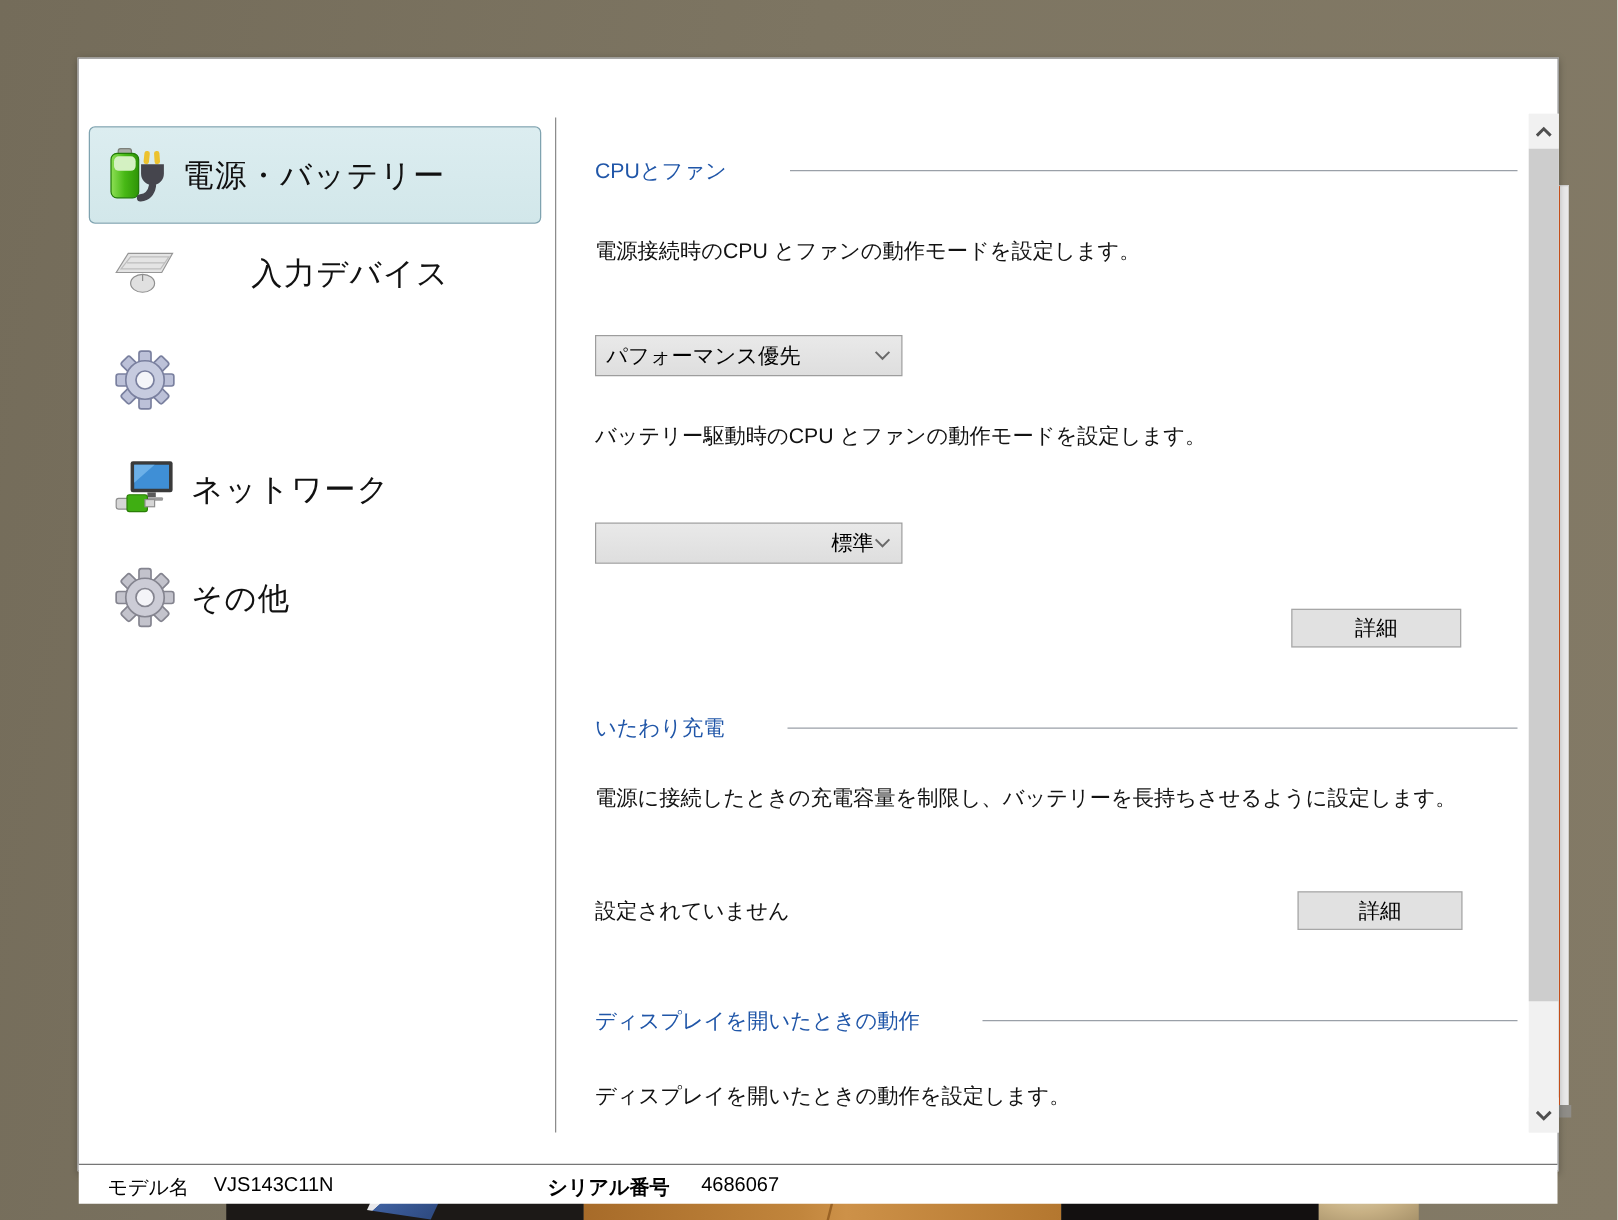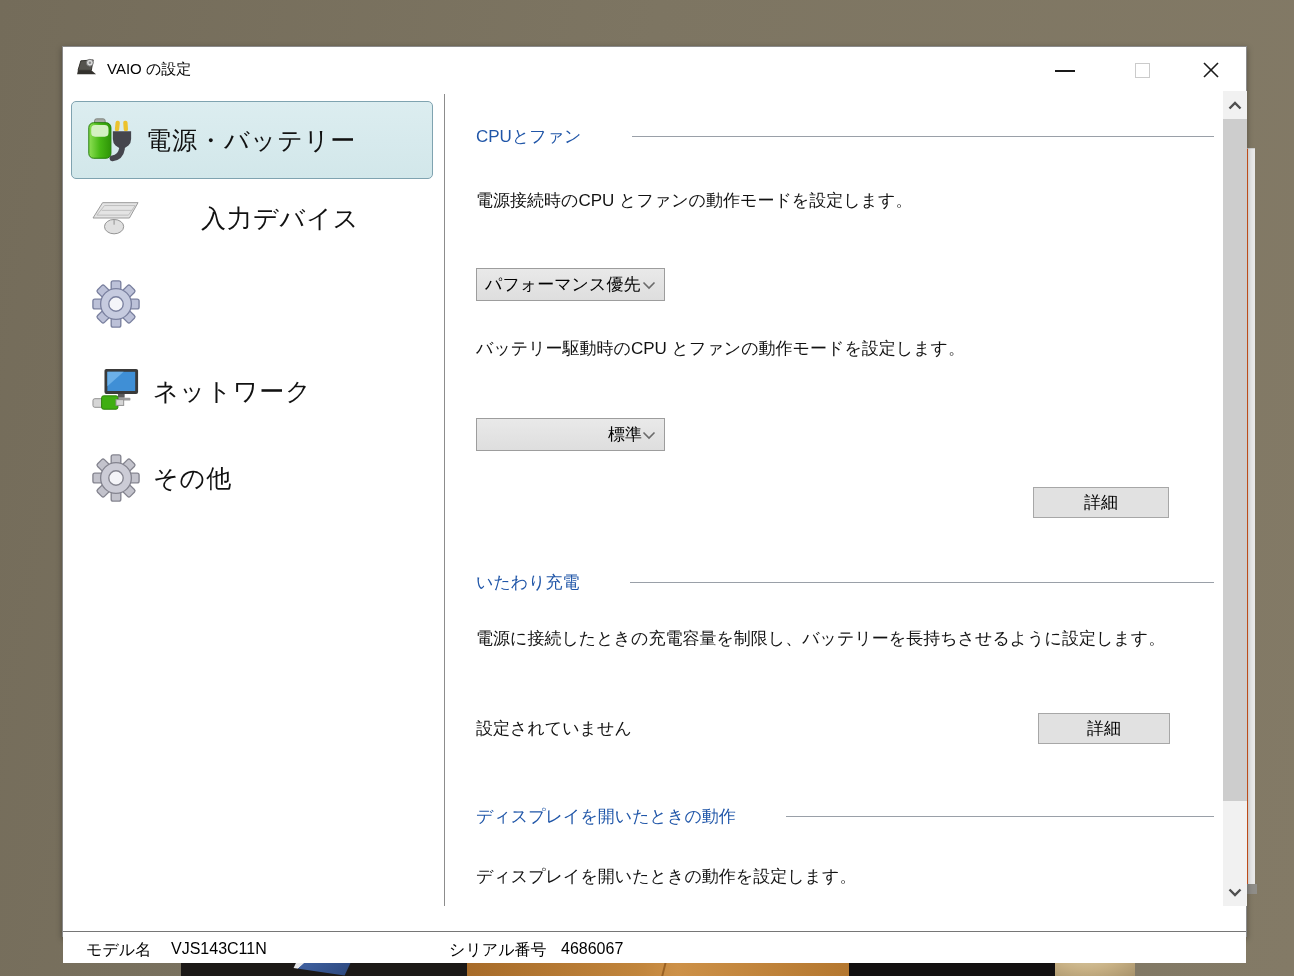--- a/index.html
+++ b/index.html
@@ -63,21 +63,21 @@
     display:flex; align-items:center;gap:36px; }
   .sec-heading .h-text { font-size:17px; color:#2056a8; white-space:nowrap; }
   .sec-heading .h-line { flex:1; margin-left:14px; border-top:1px solid #9aa0a8; height:0; }
   .h1-row { top:78px; } .h2-row { top:524px; } .h3-row { top:758px; }
 
   .para { position:absolute; left:413px; font-size:17px; color:#121212; line-height:30px; }
   .para-1 { top:139px; } .para-2 { top:287px; }
   .para-3 { top:577px; width:692px; } .para-4 { top:815px; }
   .inline-status { top:667px; }
 
-  .dropdown { position:absolute; left:413px; width:189px; height:33px;
+  .dropdown { position:absolute; left:413px; width:246px; height:33px;
     background:linear-gradient(#e9e9e9,#dedede); border:1px solid #9d9d9d;
     display:flex; align-items:center; padding:0 8px; cursor:default; }
   .dropdown .dd-value { font-size:17px; color:#000; flex:1; }
   .dd-1 { top:221px; } .dd-2 { top:371px;text-align:right; }
 
   .push-btn { position:absolute; height:31px; background:#e1e1e1; border:1px solid #a7a7a7;
     display:flex; align-items:center; justify-content:center; font-size:17px; color:#000;
     cursor:default; }
   .btn-detail-1 { left:970px; top:440px; width:136px; }
   .btn-detail-2 { left:975px; top:666px; width:132px; }
@@ -88,58 +88,39 @@
   .sb-btn { position:absolute; left:0; width:24px; height:28px; background:#f1f1f1;
     display:flex; align-items:center; justify-content:center; }
   .sb-up { top:0; } .sb-down { bottom:0; }
   .sb-thumb { position:absolute; left:0; top:28px; width:24px; height:682px; background:#cdcdcd; }
 
   
   .statusbar { position:absolute; left:0; top:859px; width:100%; height:32px;
     border-top:1px solid #767676; background:#fff;margin-top:25px; }
   .statusbar span { position:absolute; top:8px; font-size:16px; color:#000; }
   .model-label { left:23px; } .model-value { left:108px; }
-  .serial-label { left:386px; } .serial-value { left:498px; }
+  .serial-label { left:375px;font-weight:bold; } .serial-value { left:498px; }
 </style>
 </head>
 <body>
 
 <div class="desktop">
 
   <div class="photo-strip">
     <div class="seg-dark1"></div>
     <div class="seg-slipper"></div>
     <div class="seg-wood"></div>
     <div class="seg-dark2"></div>
     <div class="seg-tan"></div>
   </div>
 
   <div class="bg-window-edge"></div>
 
   <div class="window">
 
-    <div class="titlebar">
-      <span>
-        <svg width="23" height="19" viewBox="0 0 24 20">
-          <polygon points="5,3 18,2 16,13 2,13" fill="#55534e" stroke="#2e2c28"></polygon>
-          <circle cx="14.5" cy="5" r="3.6" fill="#d8d8d8" stroke="#6f6f6f"></circle>
-          <circle cx="14.5" cy="5" r="1.3" fill="#8a8a8a"></circle>
-          <polygon points="2,13 16,13 21,17 1,17" fill="#33312d"></polygon>
-        </svg>
-      </span>
-      <span class="app-title">VAIO の設定</span>
-      <div class="win-btn btn-min"></div>
-      <div class="win-btn btn-max"></div>
-      <div class="win-btn btn-close">
-        <svg width="20" height="20" viewBox="0 0 20 20">
-          <line x1="3" y1="3" x2="17" y2="17" stroke="#1a1a1a" stroke-width="1.6"></line>
-          <line x1="17" y1="3" x2="3" y2="17" stroke="#1a1a1a" stroke-width="1.6"></line>
-        </svg>
-      </div>
-    </div>
 
     <div class="sidebar-item item-selected">
       <span class="icon">
         <svg width="50" height="50" viewBox="0 0 52 52">
           <defs>
             <linearGradient id="batg" x1="0" y1="0" x2="1" y2="0">
               <stop offset="0" stop-color="#8ee055"></stop>
                 <stop offset=".5" stop-color="#47b815"></stop>
               <stop offset="1" stop-color="#2e9407"></stop>
             </linearGradient>

